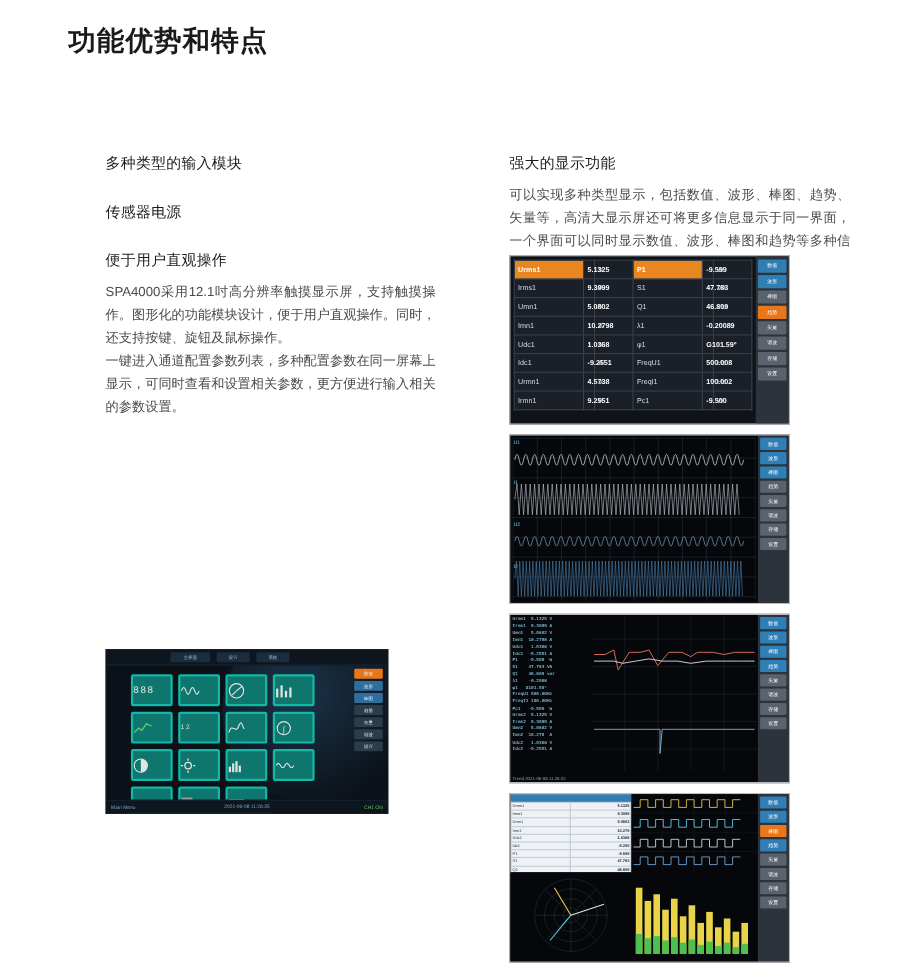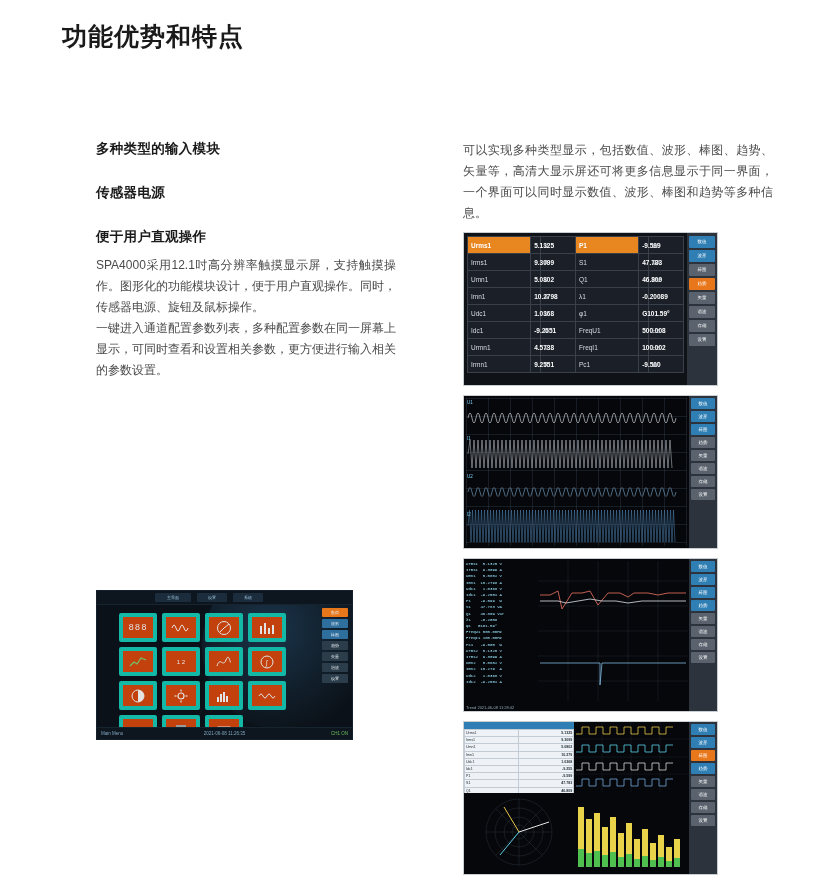--- a/index.html
+++ b/index.html
@@ -31,21 +31,21 @@
   .col {
     position: absolute;
     top: 140px;
   }
   .col-left { left: 96px; width: 300px; }
   .col-right { left: 463px; width: 310px; }
 
   .section { margin-bottom: 26px; }
   .section-heading {
     font-size: 13.5px;
-    font-weight: bold;
+    font-weight: normal;
     color: #1a1a1a;
     margin: 0 0 9px 0;
     letter-spacing: 0.3px;
   }
   .section-body {
     font-size: 12px;
     line-height: 21px;
     color: #4a4a4a;
     margin: 0;
     text-align: justify;
@@ -95,26 +95,26 @@
     position: absolute;
     left: 22px;
     top: 22px;
     width: 170px;
     display: grid;
     grid-template-columns: repeat(4, 38px);
     grid-auto-rows: 29px;
     gap: 5px 5px;
   }
   .shot-menu .tile {
-    background: #c2410c;
-    border: 4px solid #14b8a6;
+    background: #0f766e;
+    border: 2px solid #14b8a6;
     border-radius: 2px;
     display: flex;
     align-items: center;
-    justify-content: center;
+    justify-content: flex-start;
     color: #e3e3e3;
     font-size: 11px;
   }
   .shot-menu .tile svg { display:block; }
   .shot-menu .sidecol {
     position: absolute;
     right: 4px;
     top: 17px;
     width: 26px;
   }
@@ -276,28 +276,29 @@
     <div class="section">
       <h3 class="section-heading">多种类型的输入模块</h3>
     </div>
 
     <div class="section">
       <h3 class="section-heading">传感器电源</h3>
     </div>
 
     <div class="section">
       <h3 class="section-heading">便于用户直观操作</h3>
-      <p class="section-body">SPA4000采用12.1吋高分辨率触摸显示屏，支持触摸操作。图形化的功能模块设计，便于用户直观操作。同时，传感器电源、旋钮及鼠标操作。</p>
+      <p class="section-body">SPA4000采用12.1吋高分辨率触摸显示屏，支持触摸操作。图形化的功能模块设计，便于用户直观操作。同时，还支持按键、旋钮及鼠标操作。</p>
       <p class="section-body">一键进入通道配置参数列表，多种配置参数在同一屏幕上显示，可同时查看和设置相关参数，更方便进行输入相关的参数设置。</p>
     </div>
 
   </div>
 
   <div class="col col-right">
     <div class="section">
+      <h3 class="section-heading">强大的显示功能</h3>
       <p class="section-body">可以实现多种类型显示，包括数值、波形、棒图、趋势、矢量等，高清大显示屏还可将更多信息显示于同一界面，一个界面可以同时显示数值、波形、棒图和趋势等多种信息。</p>
     </div>
   </div>
 
   <div class="shot-menu">
     <div class="bg-glow"></div>
 
     <div class="topbar">
       <div class="tb" style="left:58px;width:36px;">主界面</div>
       <div class="tb" style="left:100px;width:30px;">设置</div>

